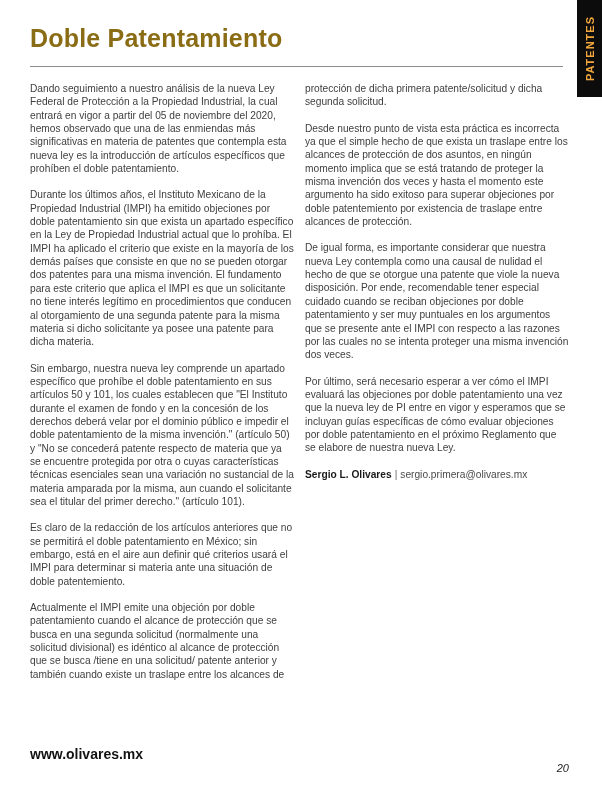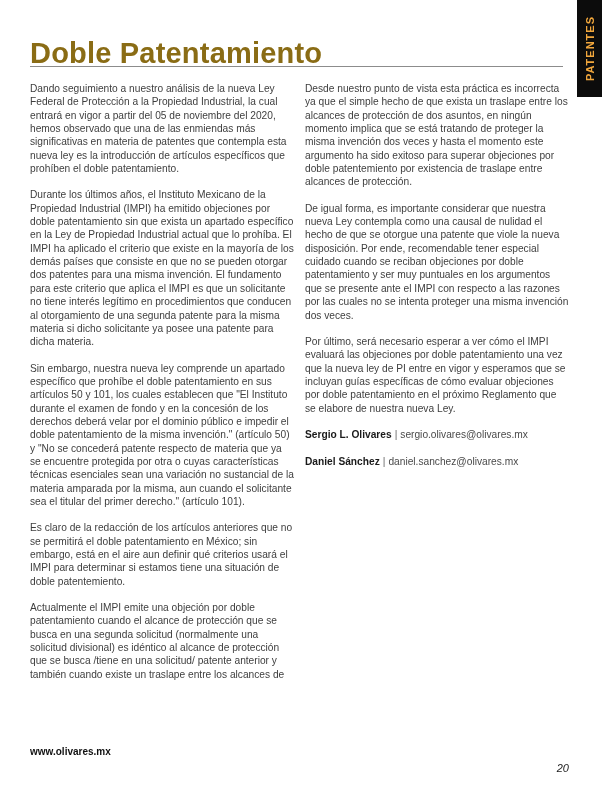--- a/index.html
+++ b/index.html
@@ -9,42 +9,42 @@
   }
   .side-tab {
     position:absolute; top:0; right:0; width:25px; height:97px;
     background:#0c0c0c; display:flex; align-items:center; justify-content:center;
   }
   .side-tab-text {
     writing-mode:vertical-rl; transform:rotate(180deg);
     color:#f0a63c; font-weight:bold; font-size:11px; letter-spacing:1px;
   }
   .title {
-    position:absolute; top:37px; left:30px; margin:0;
-    font-size:29px; font-weight:bold; color:#8a6c15; letter-spacing:0.2px;
+    position:absolute; top:24px; left:30px; margin:0;
+    font-size:25px; font-weight:bold; color:#8a6c15; letter-spacing:0.2px;
   }
   .rule {
     position:absolute; top:66px; left:30px; width:533px;
     border:none; border-top:1px solid #8c8c8c; margin:0;
   }
   .columns {
     position:absolute; top:82px; left:30px; width:540px;
     display:flex; gap:11px;
   }
   .col { width:264px; }
   .para {
     margin:0 0 13px; font-size:10.2px; line-height:13.35px; color:#3e3e3e;
   }
   .contact-heading { font-weight:bold; color:#1a1a1a; }
   .contact-line { margin-bottom:14px; color:#4a4a4a; }
   .contact-name { font-weight:bold; color:#1a1a1a;margin-top:26px; }
   .contact-sep { color:#6a6a6a; padding:0 3px; }
   .footer-url {
     position:absolute; left:30px; top:746px;
-    font-weight:bold; font-size:10px; color:#111111;
+    font-weight:bold; font-size:14px; color:#111111;
   }
   .footer-page {
     position:absolute; right:33px; top:762px;
     font-style:italic; font-size:11px; color:#222222;
   }
 </style>
 </head>
 <body>
 
 <div class="page">
@@ -60,47 +60,45 @@
   <div class="columns">
 
     <div class="col">
 
         <p class="para">Dando seguimiento a nuestro análisis de la nueva Ley Federal de Protección a la Propiedad Industrial, la cual entrará en vigor a partir del 05 de noviembre del 2020, hemos observado que una de las enmiendas más significativas en materia de patentes que contempla esta nueva ley es la introducción de artículos específicos que prohíben el doble patentamiento.</p>
 
         <p class="para">Durante los últimos años, el Instituto Mexicano de la Propiedad Industrial (IMPI) ha emitido objeciones por doble patentamiento sin que exista un apartado específico en la Ley de Propiedad Industrial actual que lo prohíba. El IMPI ha aplicado el criterio que existe en la mayoría de los demás países que consiste en que no se pueden otorgar dos patentes para una misma invención. El fundamento para este criterio que aplica el IMPI es que un solicitante no tiene interés legítimo en procedimientos que conducen al otorgamiento de una segunda patente para la misma materia si dicho solicitante ya posee una patente para dicha materia.</p>
 
         <p class="para">Sin embargo, nuestra nueva ley comprende un apartado específico que prohíbe el doble patentamiento en sus artículos 50 y 101, los cuales establecen que "El Instituto durante el examen de fondo y en la concesión de los derechos deberá velar por el dominio público e impedir el doble patentamiento de la misma invención." (artículo 50) y "No se concederá patente respecto de materia que ya se encuentre protegida por otra o cuyas características técnicas esenciales sean una variación no sustancial de la materia amparada por la misma, aun cuando el solicitante sea el titular del primer derecho." (artículo 101).</p>
 
-        <p class="para">Es claro de la redacción de los artículos anteriores que no se permitirá el doble patentamiento en México; sin embargo, está en el aire aun definir qué criterios usará el IMPI para determinar si estamos tiene una situación de doble patentemiento.</p>
+        <p class="para">Es claro de la redacción de los artículos anteriores que no se permitirá el doble patentamiento en México; sin embargo, está en el aire aun definir qué criterios usará el IMPI para determinar si materia ante una situación de doble patentemiento.</p>
 
         <p class="para">Actualmente el IMPI emite una objeción por doble patentamiento cuando el alcance de protección que se busca en una segunda solicitud (normalmente una solicitud divisional) es idéntico al alcance de protección que se busca /tiene en una solicitud/ patente anterior y también cuando existe un traslape entre los alcances de</p>
       </div>
 
     <div class="col">
       <div>
 
+          <p class="para">protección de dicha primera patente/solicitud y dicha segunda solicitud.</p>
 
           <p class="para">Desde nuestro punto de vista esta práctica es incorrecta ya que el simple hecho de que exista un traslape entre los alcances de protección de dos asuntos, en ningún momento implica que se está tratando de proteger la misma invención dos veces y hasta el momento este argumento ha sido exitoso para superar objeciones por doble patentemiento por existencia de traslape entre alcances de protección.</p>
 
 
           <p class="para">De igual forma, es importante considerar que nuestra nueva Ley contempla como una causal de nulidad el hecho de que se otorgue una patente que viole la nueva disposición. Por ende, recomendable tener especial cuidado cuando se reciban objeciones por doble patentamiento y ser muy puntuales en los argumentos que se presente ante el IMPI con respecto a las razones por las cuales no se intenta proteger una misma invención dos veces.</p>
 
           <p class="para">Por último, será necesario esperar a ver cómo el IMPI evaluará las objeciones por doble patentamiento una vez que la nueva ley de PI entre en vigor y esperamos que se incluyan guías específicas de cómo evaluar objeciones por doble patentamiento en el próximo Reglamento que se elabore de nuestra nueva Ley.</p>
         </div>
 
 
       <div>
 
           <p class="para contact-line">
-            <span class="contact-name">Sergio L. Olivares</span><span class="contact-sep">|</span><span class="contact-email">sergio.olivares@olivares.mx</span>
+            <span class="contact-name">Sergio L. Olivares</span><span class="contact-sep">|</span><span class="contact-email">sergio.primera@olivares.mx</span>
           </p>
 
-          <p class="para contact-line">
-            <span class="contact-name">Daniel Sánchez</span><span class="contact-sep">|</span><span class="contact-email">daniel.sanchez@olivares.mx</span>
-          </p>
 
         </div>
     </div>
 
   </div>
 
   <div class="footer-url">www.olivares.mx</div>
   <div class="footer-page">20</div>
 
 </div>

